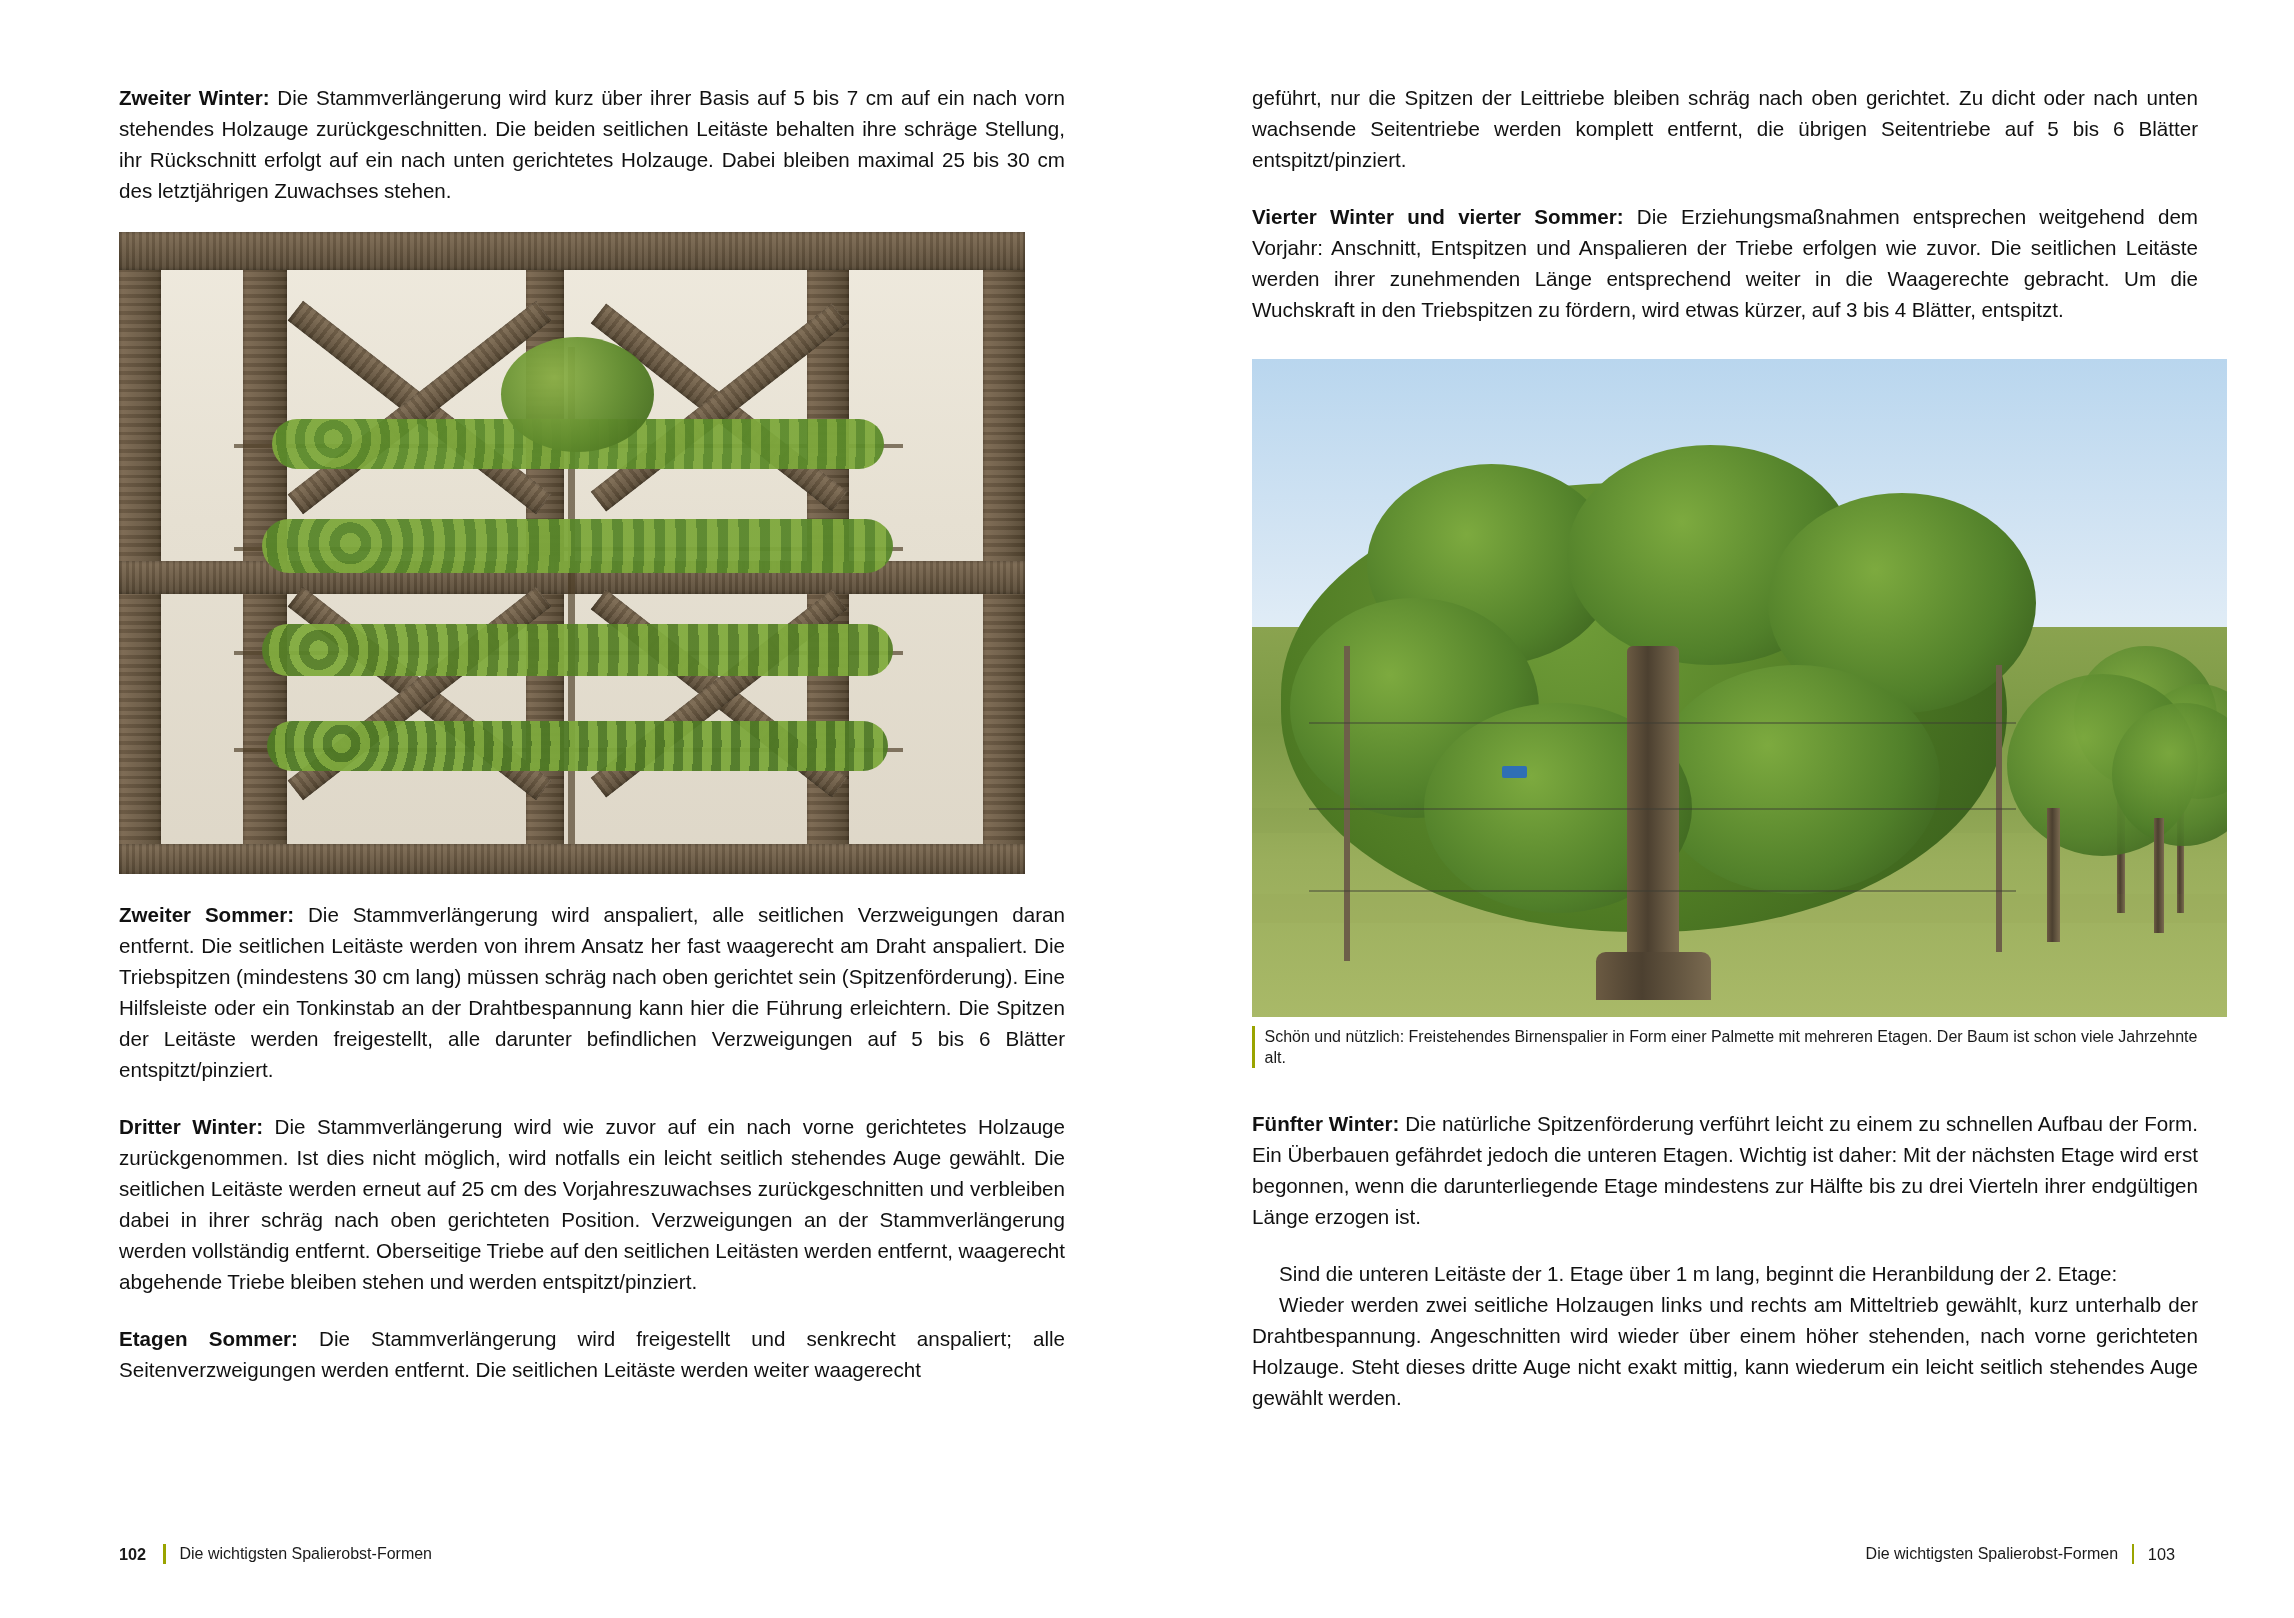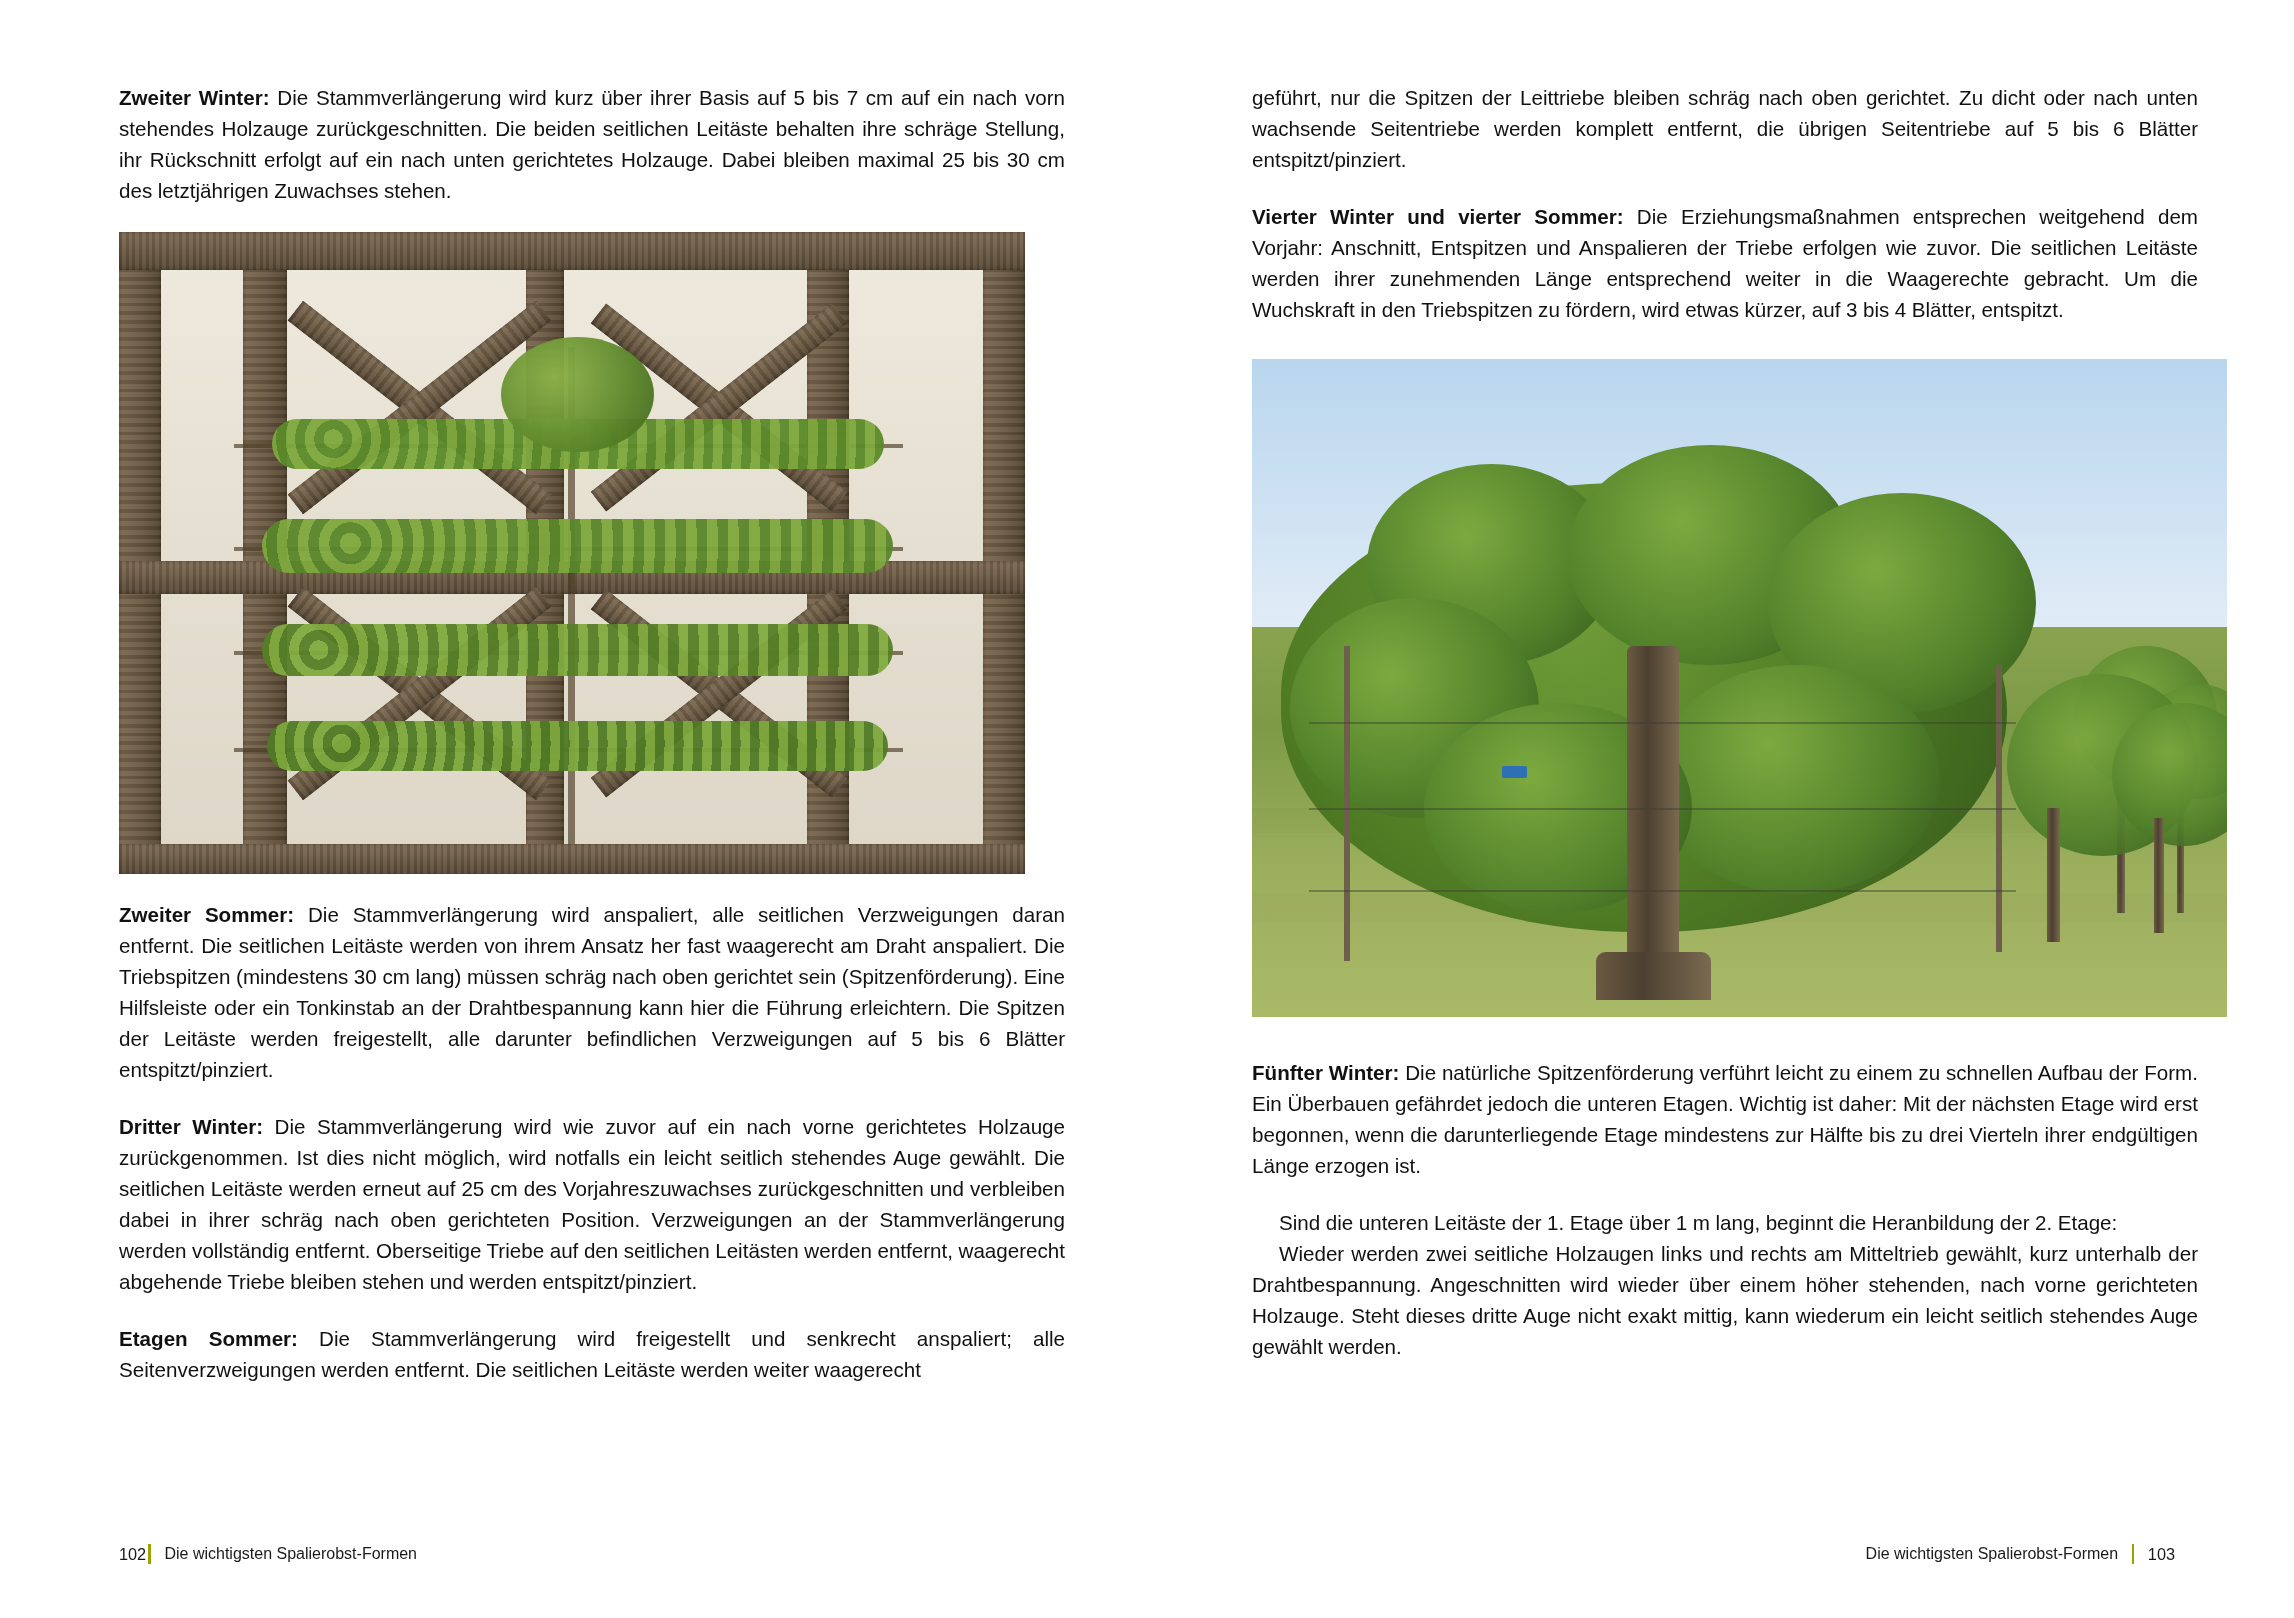--- a/index.html
+++ b/index.html
@@ -180,21 +180,21 @@
   .footer.left  { left: 119px; }
   .footer.right { right: 119px; }
   .folio {
     font-size: 16.3px;
   }
   .foot-rule {
     width: 2.9px;
     height: 20px;
     background: #9aa400;
   }
-  .footer.left .folio   { margin-right: 2px; }
+  .footer.left .folio   { margin-right: 17px; font-weight: bold; }
   .footer.left .foot-rule{ margin-right: 13.4px; }
   .footer.right .foot-rule{ margin: 0 13.4px; }
 </style>
 </head>
 <body>
 
 <div class="spread">
 
   <div class="page page-left">
     <div class="col">
@@ -291,20 +291,24 @@
           <div class="wire" style="left:57px; top:363px; width:707px;"></div>
           <div class="wire" style="left:57px; top:449px; width:707px;"></div>
           <div class="wire" style="left:57px; top:531px; width:707px;"></div>
           <div class="label-tag" style="left:250px; top:407px;"></div>
 
           <div class="leafblob" style="left:755px; top:315px; width:191px; height:182px; opacity:0.92;"></div>
           <div class="leafblob" style="left:860px; top:344px; width:143px; height:143px; opacity:0.9;"></div>
           <div class="trunk" style="left:795px; top:449px; width:13.4px; height:134px;"></div>
           <div class="trunk" style="left:902px; top:459px; width:9.6px; height:115px;"></div>
         </div>
+        <div class="caption">
+          <div class="rule"></div>
+          <div>Schön und nützlich: Freistehendes Birnenspalier in Form einer Palmette mit mehreren Etagen. Der Baum ist schon viele Jahrzehnte alt.</div>
+        </div>
       </div>
 
       <p class="body" style="margin-top:40px;"><span class="lead">Fünfter Winter:</span><span> Die natürliche Spitzenförderung verführt leicht zu einem zu schnellen Aufbau der Form. Ein Überbauen gefährdet jedoch die unteren Etagen. Wichtig ist daher: Mit der nächsten Etage wird erst begonnen, wenn die darunterliegende Etage mindestens zur Hälfte bis zu drei Vierteln ihrer endgültigen Länge erzogen ist.</span></p>
 
       <p class="body indent"><span>Sind die unteren Leitäste der 1. Etage über 1 m lang, beginnt die Heranbildung der 2. Etage:</span></p>
 
       <p class="body indent"><span>Wieder werden zwei seitliche Holzaugen links und rechts am Mitteltrieb gewählt, kurz unterhalb der Drahtbespannung. Angeschnitten wird wieder über einem höher stehenden, nach vorne gerichteten Holzauge. Steht dieses dritte Auge nicht exakt mittig, kann wiederum ein leicht seitlich stehendes Auge gewählt werden.</span></p>
 
     </div>
 

